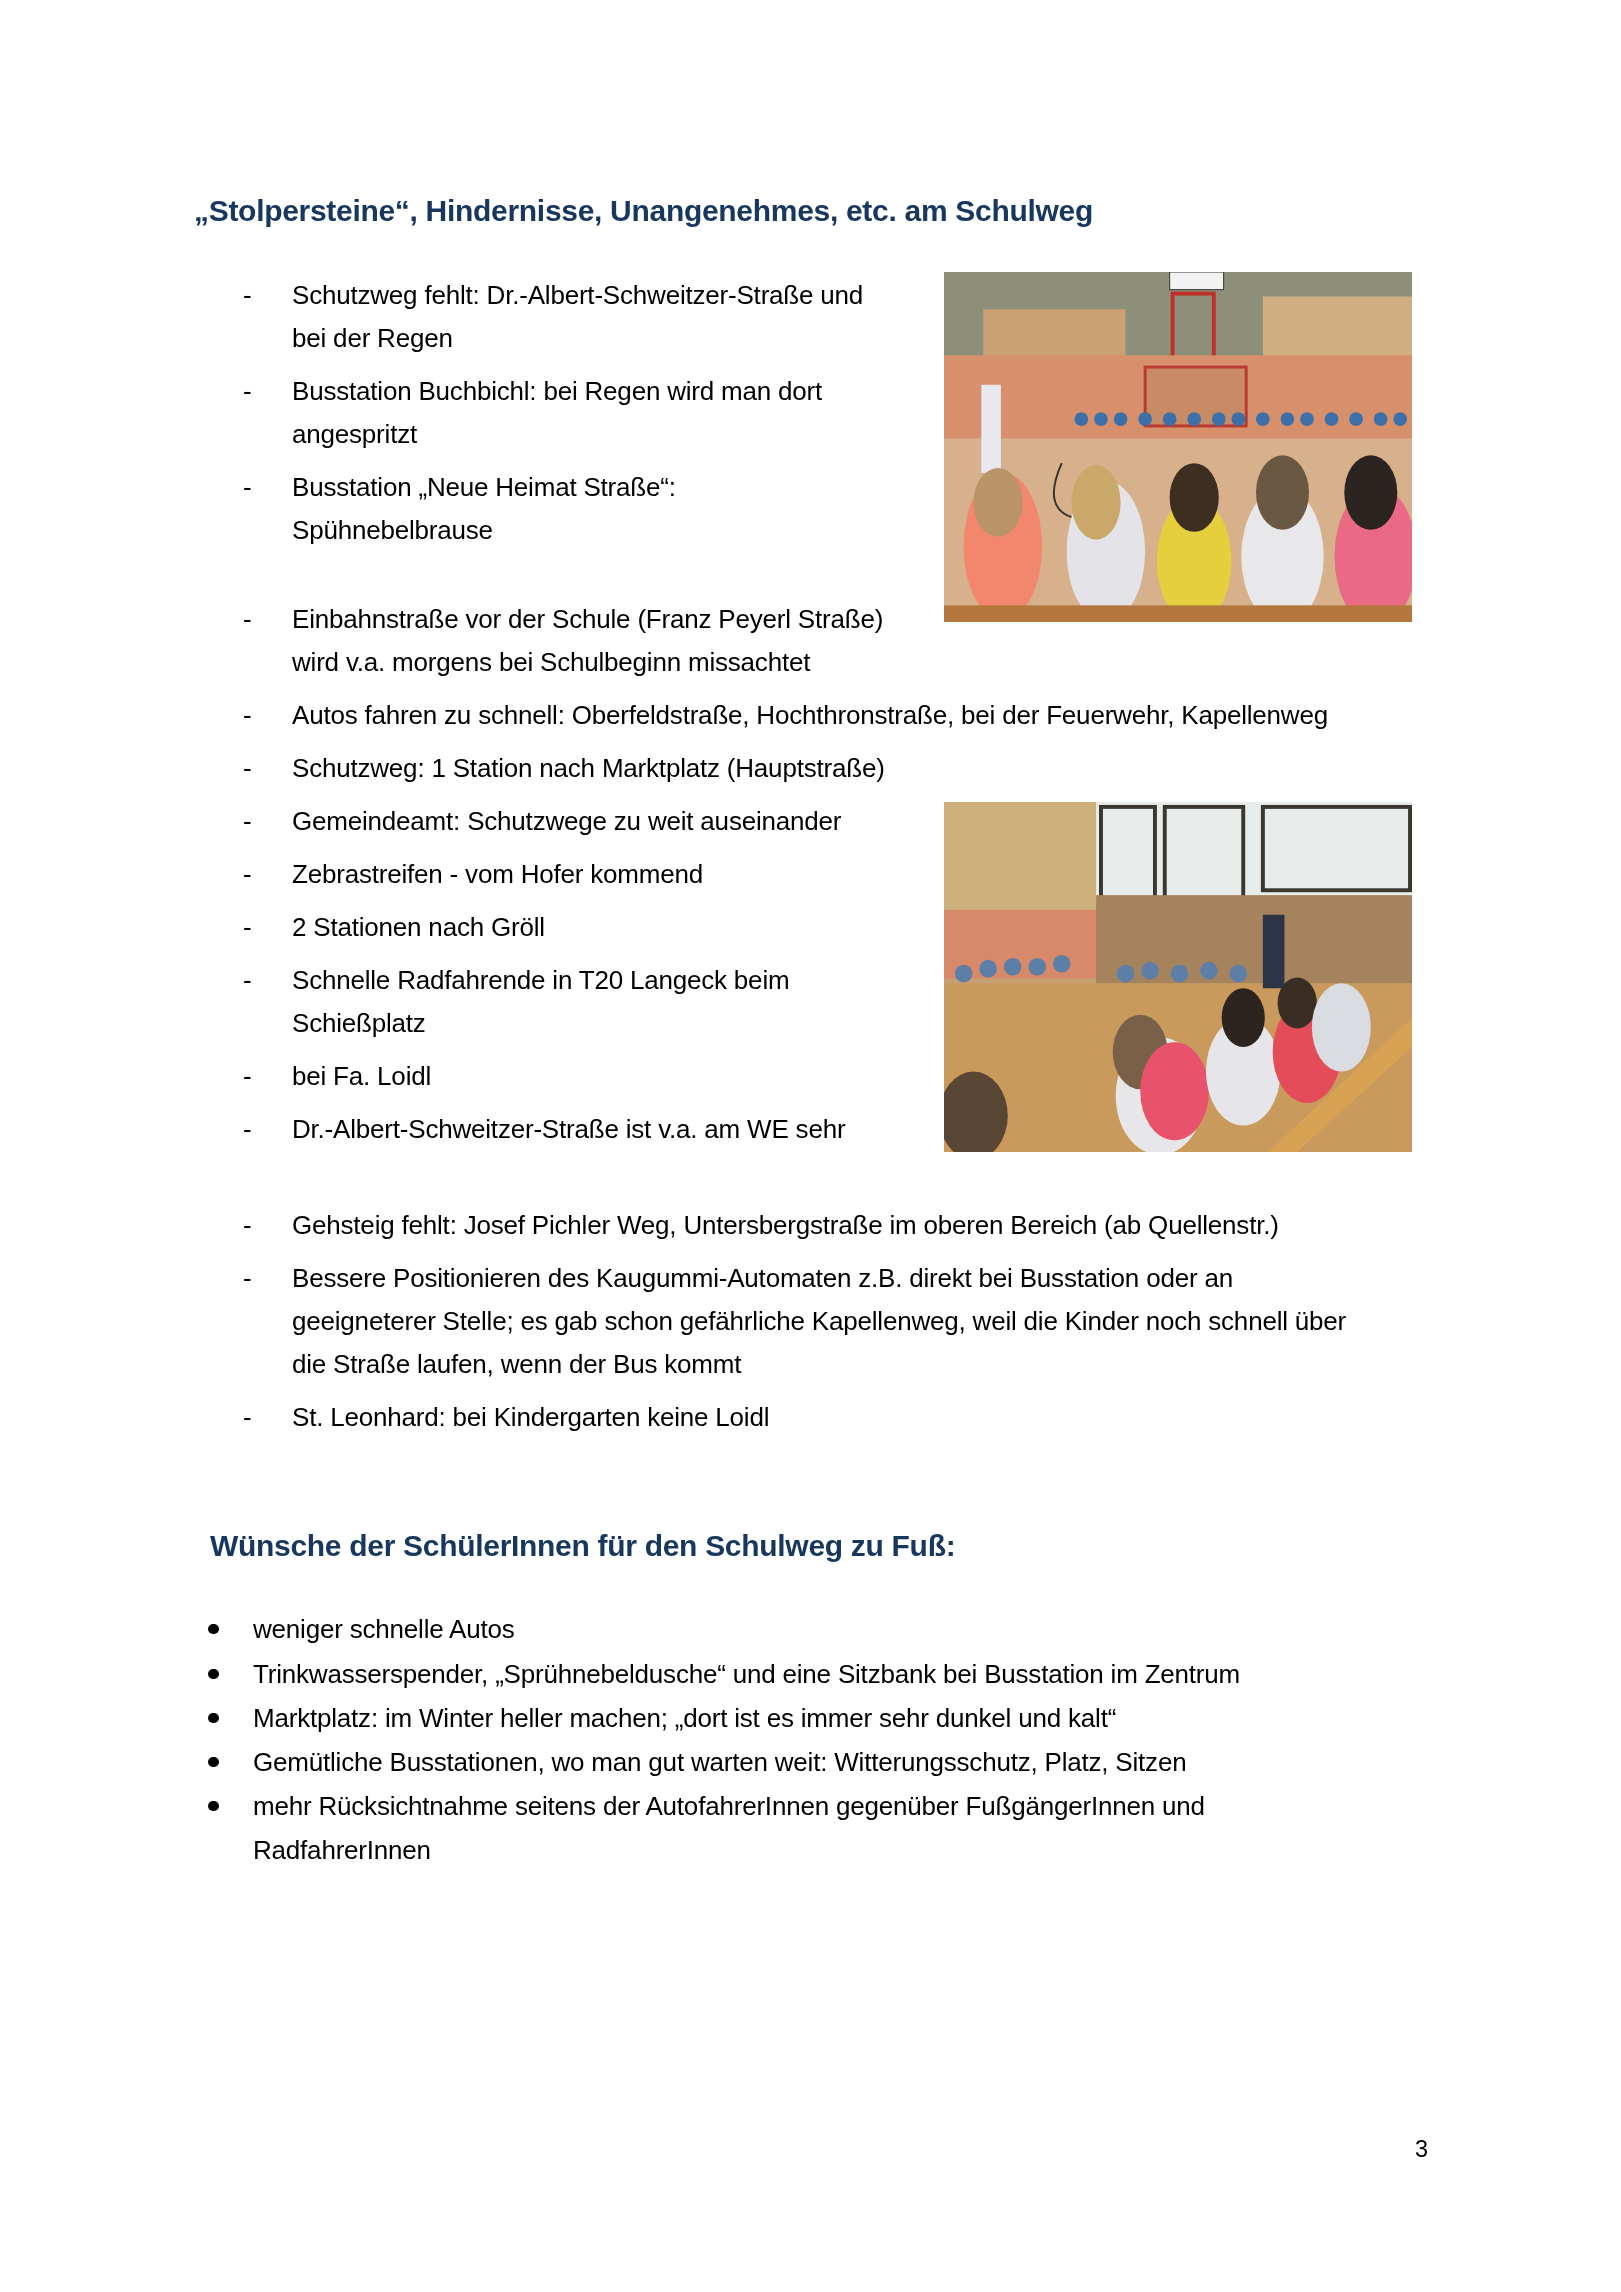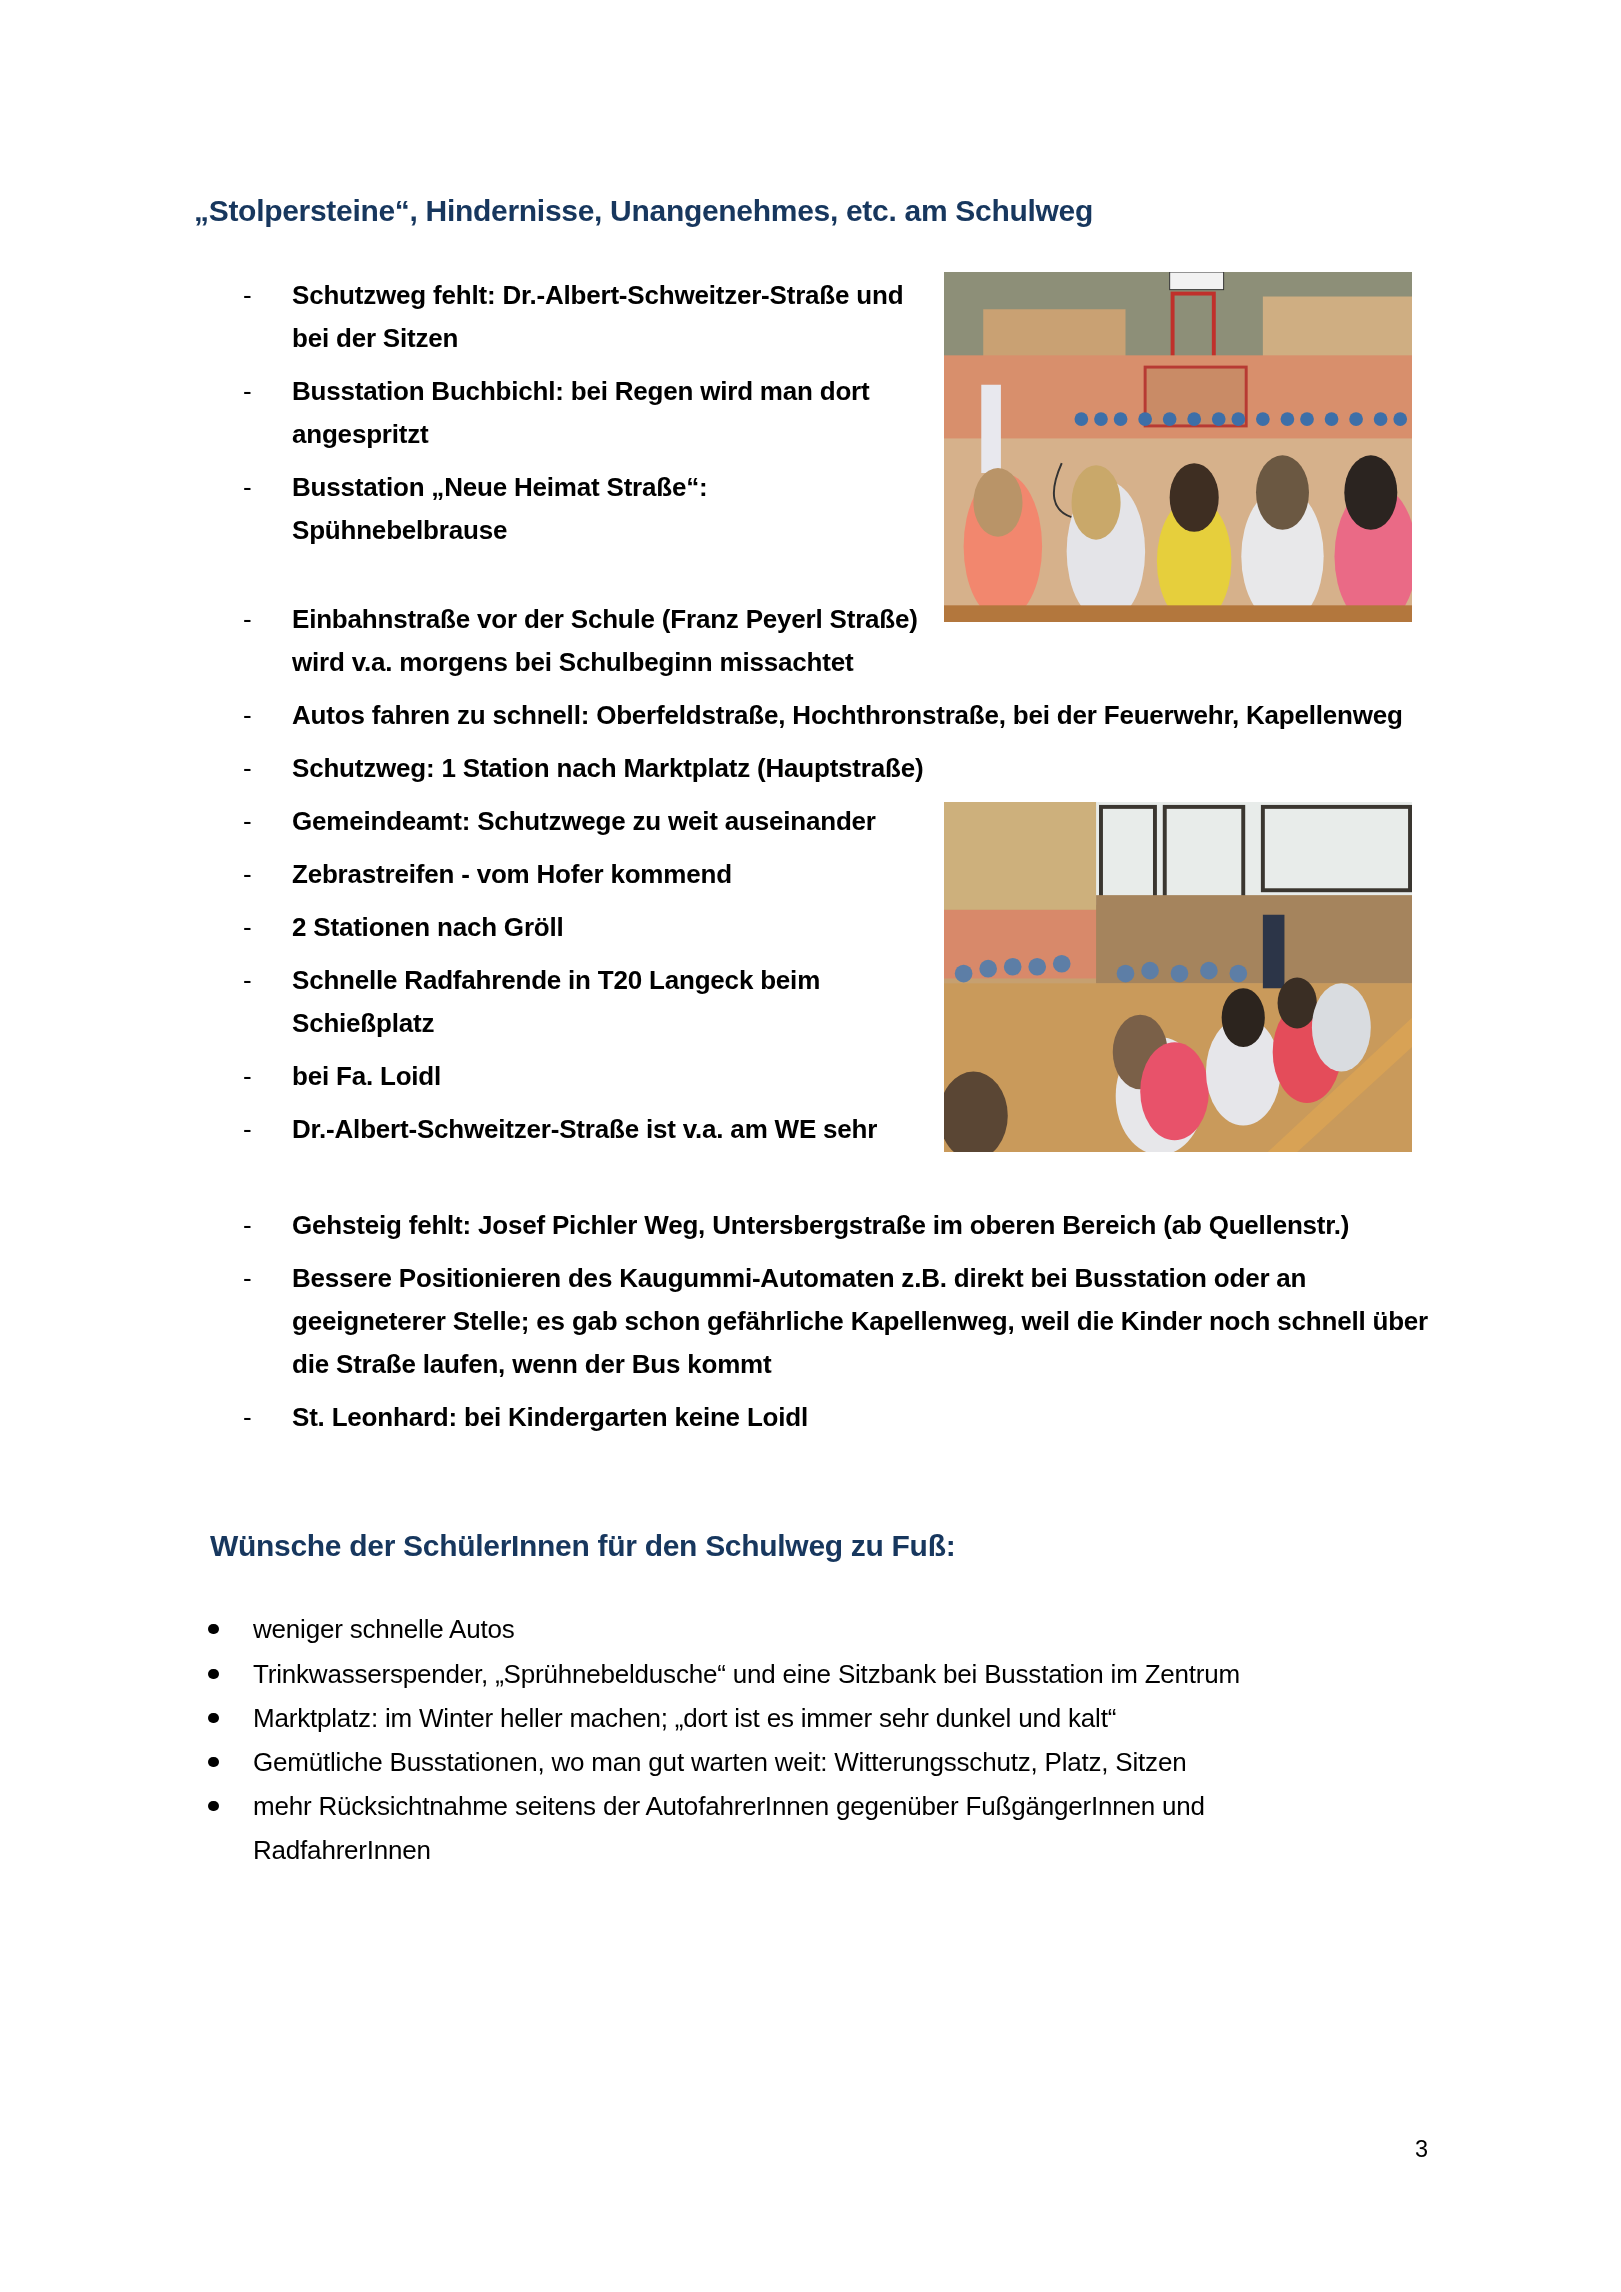--- a/index.html
+++ b/index.html
@@ -6,21 +6,21 @@
   body { width: 1621px; height: 2293px; position: relative; overflow: hidden;
          font-family: "Liberation Sans", sans-serif; color: #000; }
   .page { position: absolute; left: 0; top: 0; width: 1621px; height: 1999px; background: #fff; }
   h2 { position: absolute; margin: 0; font-weight: bold; color: #17375e;
        font-family: "Liberation Sans", sans-serif; white-space: nowrap; letter-spacing: -0.3px; }
   #h1 { left: 194px; top: 194px; font-size: 30px; }
   #h2 { left: 194px; top: 1529px; font-size: 30px; margin-left: 16px; }
   .dash-item { position: absolute; left: 243px; font-size: 26px; line-height: 43px; white-space: nowrap; letter-spacing: -0.2px; }
   .dash-item .dash { position: absolute; left: 0; top: 0; width: 19.6px; }
   .dash-item .txt { position: absolute; left: 49px; top: 0; }
-  .dash-item .txt div { white-space: nowrap; font-weight: bold; }
+  .dash-item .txt div { white-space: nowrap; }
   .bullet-item { position: absolute; left: 204px; font-size: 26px; line-height: 44px; white-space: nowrap; letter-spacing: -0.2px; }
   .bullet-item .dot { position: absolute; left: 3.9px; top: 16.7px; width: 10.8px; height: 10.8px; border-radius: 50%; background: #000; }
   .bullet-item .txt { position: absolute; left: 49px; top: 0; }
   .photo { position: absolute; overflow: hidden; }
   #photo1 { left: 944px; top: 272px; width: 468px; height: 350px; }
   #photo2 { left: 944px; top: 802px; width: 468px; height: 350px; }
   .photo svg { display: block; width: 100%; height: 100%; }
   #pageno { position: absolute; left: 1415px; top: 2136px; font-size: 23.5px; }
 </style>
 </head>
@@ -28,21 +28,21 @@
 
 <div class="page">
 
   <h2 id="h1">„Stolpersteine“, Hindernisse, Unangenehmes, etc. am Schulweg</h2>
 
   <div id="list1">
       <div class="dash-item" style="top: 274px;">
         <span class="dash">-</span>
         <div class="txt">
           <div>Schutzweg fehlt: Dr.-Albert-Schweitzer-Straße und</div>
-          <div>bei der Sitzen</div>
+          <div>bei der Regen</div>
         </div>
       </div>
       <div class="dash-item" style="top: 370px;">
         <span class="dash">-</span>
         <div class="txt">
           <div>Busstation Buchbichl: bei Regen wird man dort</div>
           <div>angespritzt</div>
         </div>
       </div>
       <div class="dash-item" style="top: 466px;">

